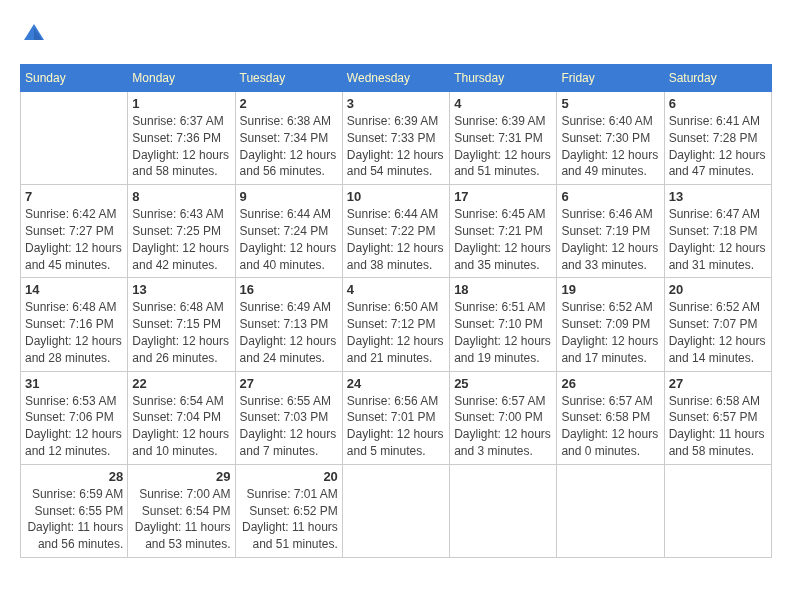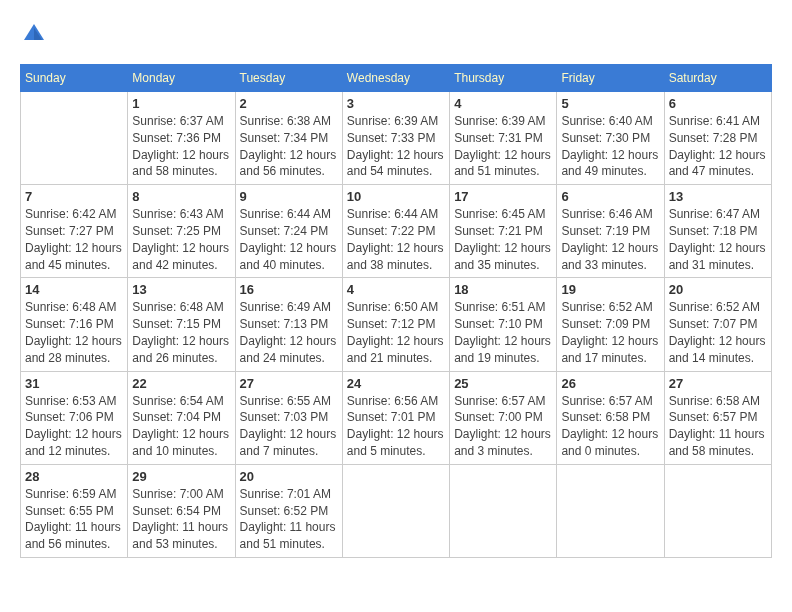--- a/index.html
+++ b/index.html
@@ -84,20 +84,21 @@
       color: #333;
       margin-bottom: 2px;
     }
     .day-info {
       font-size: 12px;
       color: #444;
       line-height: 1.4;
     }
     .last-row td {
       height: 75px;
+      text-align: right;
     }
   </style>
 </head>
 <body>
 
 <div class="header">
   <div class="logo">
     <svg class="logo-icon" viewBox="0 0 28 28">
       <polygon points="14,4 24,20 4,20" fill="#3a7bd5"></polygon>
       <polygon points="14,8 22,20 14,20" fill="#2255a0" opacity="0.5"></polygon>

